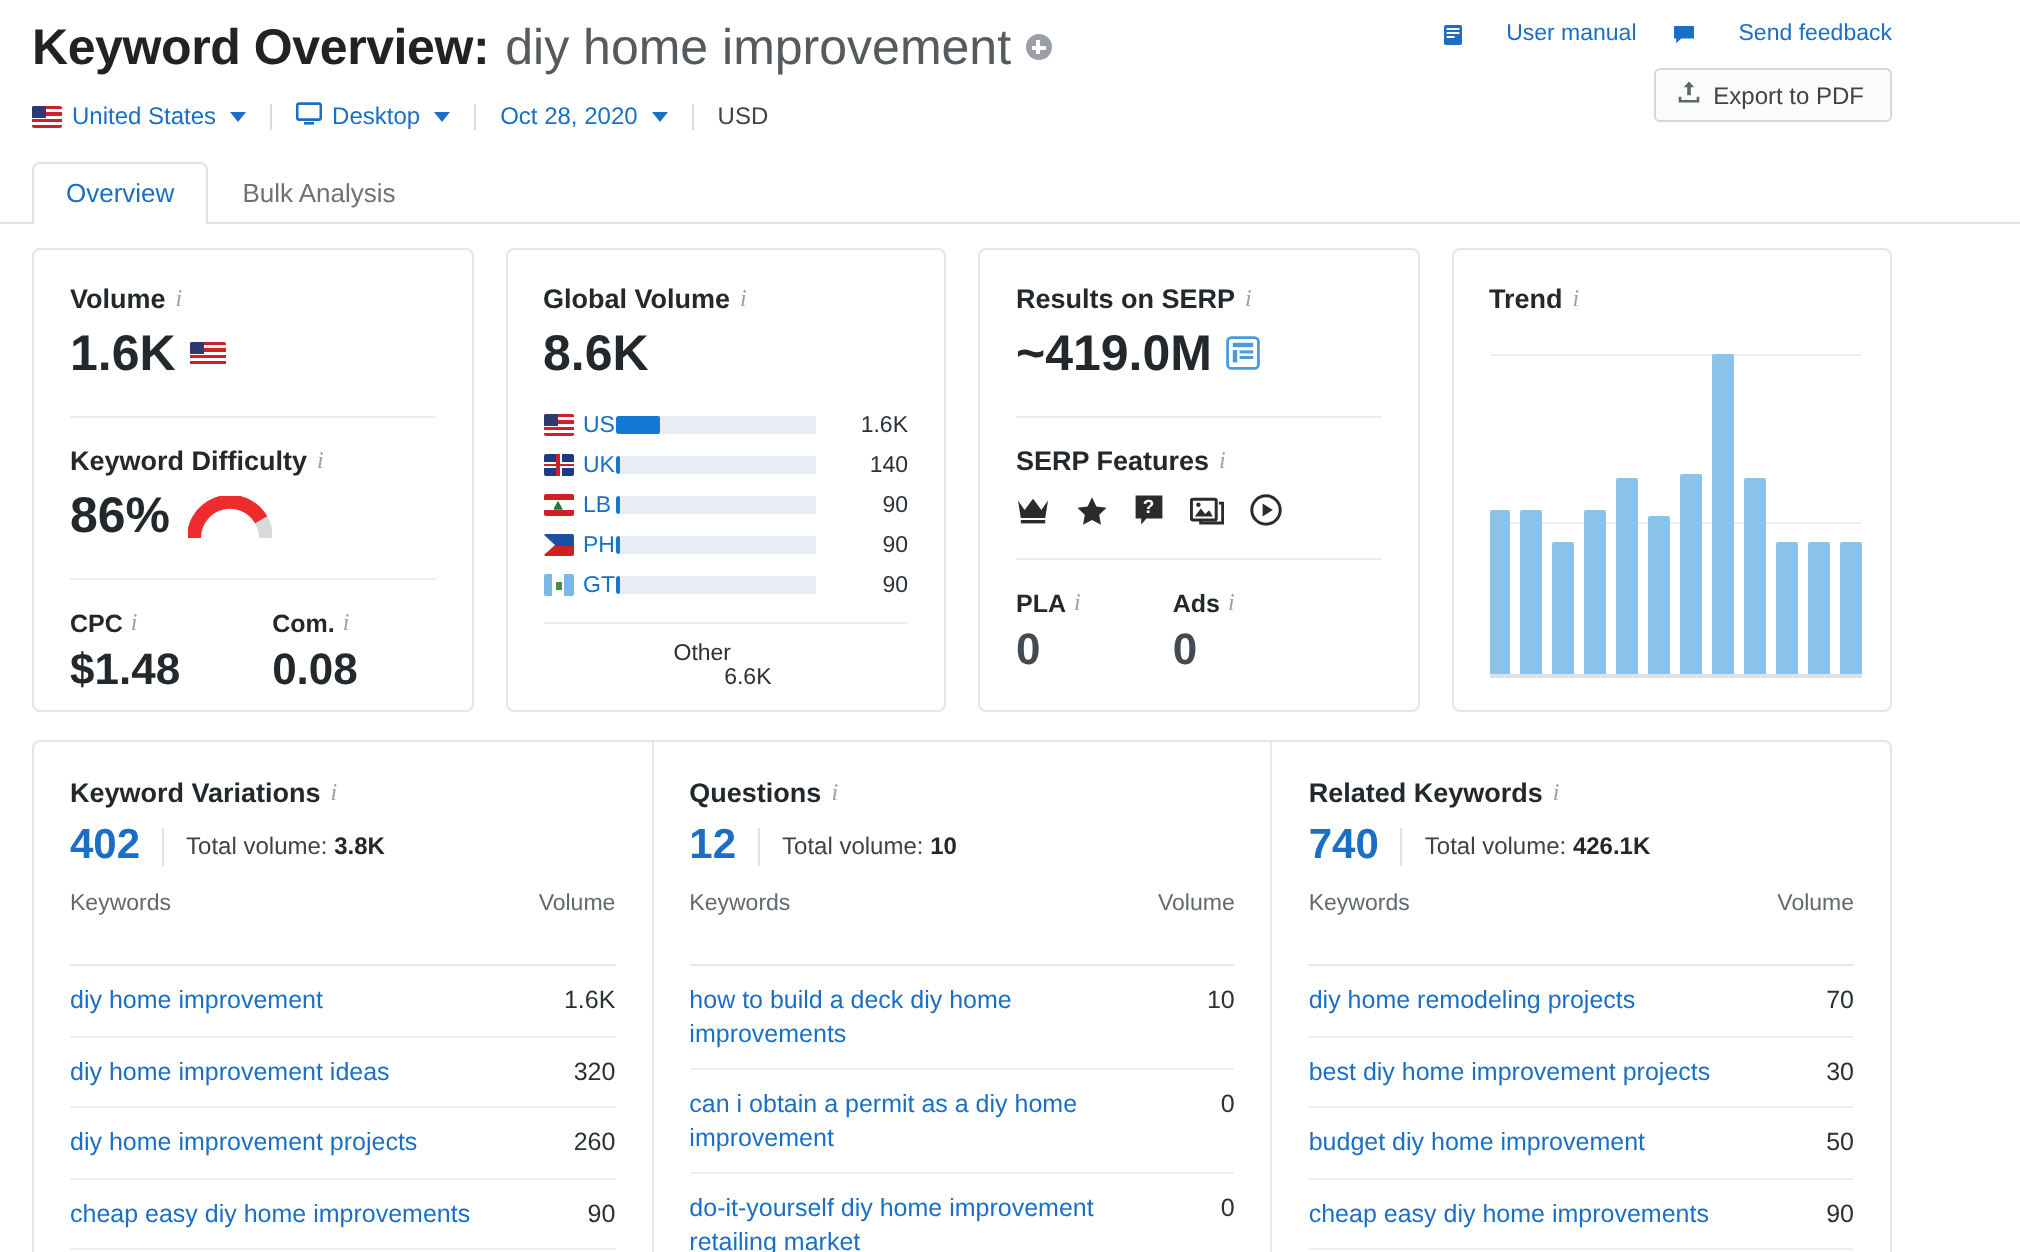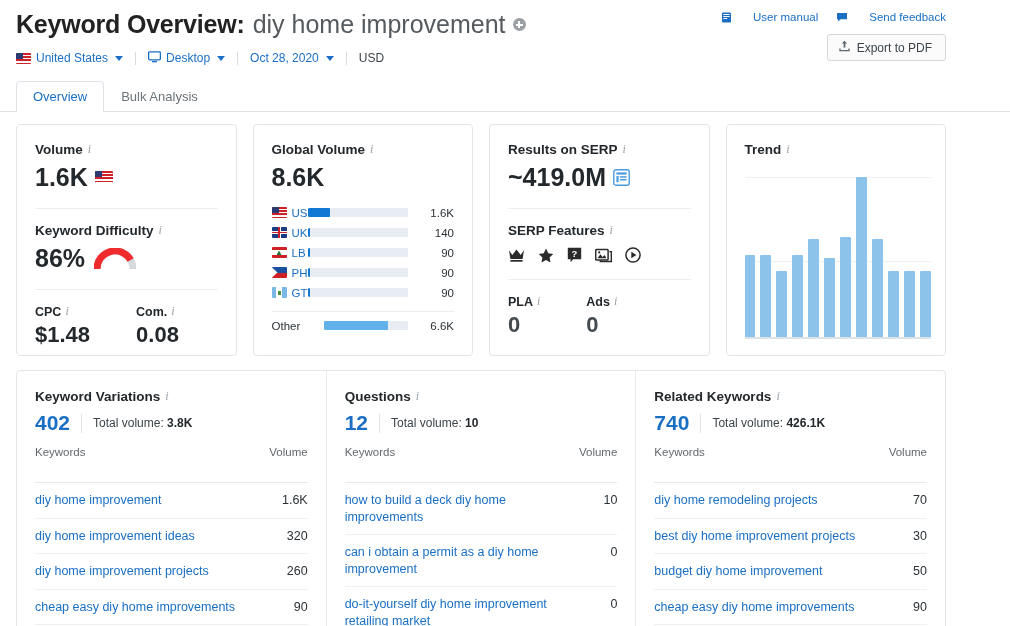--- a/index.html
+++ b/index.html
@@ -137,21 +137,21 @@
   .sub-val { font-size: 22px; font-weight: bold; color: #23282c; margin-top: 3px; }
   .sub-val.gray { color: #444b50; }
 
   
   .gv-list { margin-top: 11px; }
   .gv-row { display: flex; align-items: center; height: 19px; margin-bottom: 1px; font-size: 11.5px; }
   .gv-cc { width: 36px; color: #1a6fc4; display: flex; align-items: center; gap: 5px; }
   .gv-bar-track { flex: 1; height: 9px; background: #e7edf2; border-radius: 1px; position: relative; overflow: hidden; }
   .gv-bar-fill { position: absolute; left: 0; top: 0; height: 100%; border-radius: 1px; }
   .gv-val { width: 46px; text-align: right; color: #2a3136; font-size: 11.5px; }
-  .gv-row.other { margin-top: 9px; padding-top: 9px; border-top: 1px solid #eceff1; }
+  .gv-row.other { margin-top: 9px; padding-top: 9px; border-top: 1px solid #eceff1; flex-direction: column; }
   .gv-row.other .gv-cc { color: #2a3136; width: 52px; }
 
   
   .serp-icons { display: flex; gap: 13px; margin-top: 9px; align-items: center; }
   .serp-icons svg { display: block; cursor: pointer; }
 
   
   .chart { position: absolute; left: 18px; right: 14px; top: 52px; bottom: 16px; }
   .chart-grid { position: absolute; left: 0; right: 0; height: 1px; background: #eef1f3; }
   .chart-bars { position: absolute; left: 0; right: 0; bottom: 0; top: 0; display: flex; align-items: flex-end; gap: 5px; }

